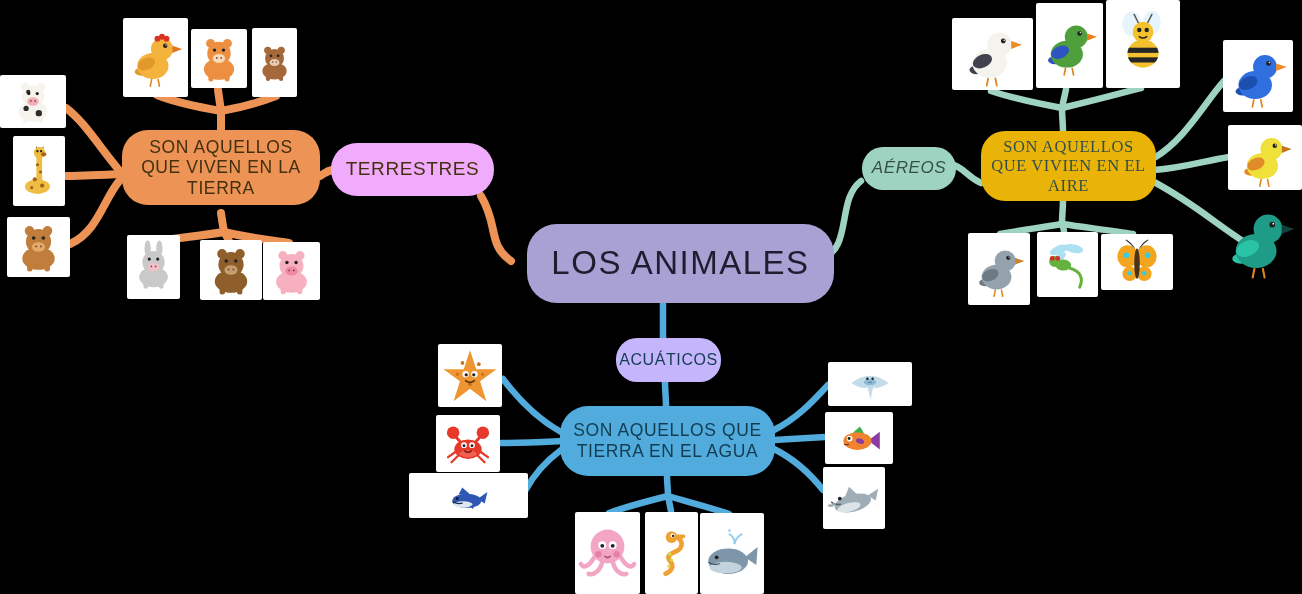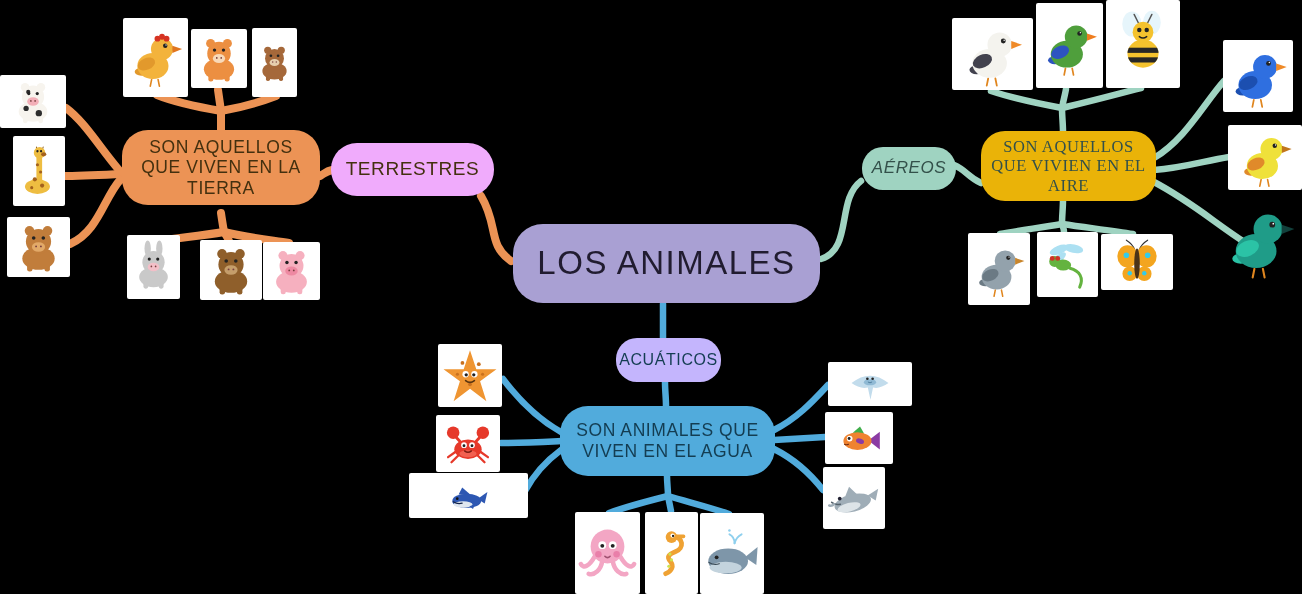--- a/index.html
+++ b/index.html
@@ -4,21 +4,21 @@
 <style>
   html,body{margin:0;padding:0}
   body{width:1302px;height:594px;background:#000;overflow:hidden;font-family:"Liberation Sans",sans-serif}
   .stage{position:relative;width:1302px;height:594px}
   .wires{position:absolute;left:0;top:0;z-index:1}
   .wires path{fill:none;stroke-linecap:round}
   .animal{position:absolute;background:#fff;display:flex;align-items:center;justify-content:center;z-index:2;border-radius:2px;overflow:hidden}
   .animal.nobg{background:transparent}
   .node{position:absolute;display:flex;align-items:center;justify-content:center;text-align:center;
         z-index:3;box-sizing:border-box;padding:2px 10px;line-height:1.18;letter-spacing:.6px;font-weight:400}
-  #node-central{left:513px;top:224px;width:307px;height:79px;border-radius:30px;font-size:33px;letter-spacing:1.5px}
+  #node-central{left:527px;top:224px;width:307px;height:79px;border-radius:30px;font-size:33px;letter-spacing:1.5px}
   #node-terrestres{left:331px;top:143px;width:163px;height:53px;border-radius:26px;font-size:19px}
   #node-terrestres-desc{left:122px;top:130px;width:198px;height:75px;border-radius:26px;font-size:17.5px}
   #node-aereos{left:862px;top:147px;width:94px;height:43px;border-radius:21px;font-size:17px}
   #node-aereos-desc{left:981px;top:131px;width:175px;height:70px;border-radius:24px;font-size:16.5px}
   #node-acuaticos{left:616px;top:338px;width:105px;height:44px;border-radius:21px;font-size:16px}
   #node-acuaticos-desc{left:560px;top:406px;width:215px;height:70px;border-radius:28px;font-size:17.5px}
 </style>
 </head>
 <body style="background: rgb(0, 0, 0);">
 
@@ -457,14 +457,14 @@
         </svg>
       </div>
     </div>
 
   <div class="node" id="node-terrestres-desc" style="background: rgb(236, 147, 85); color: rgb(67, 48, 15);">SON AQUELLOS QUE VIVEN EN LA TIERRA</div>
   <div class="node" id="node-terrestres" style="background: #f0abfc; color: rgb(67, 48, 15);">TERRESTRES</div>
   <div class="node" id="node-central" style="background: rgb(169, 160, 211); color: rgb(33, 28, 48);">LOS ANIMALES</div>
   <div class="node" id="node-aereos" style="background: rgb(159, 211, 193); color: rgb(51, 80, 74); font-style: italic;">AÉREOS</div>
   <div class="node" id="node-aereos-desc" style="background: #eab308; color: rgb(51, 80, 74); font-family: Liberation Serif, serif;">SON AQUELLOS QUE VIVIEN EN EL AIRE</div>
   <div class="node" id="node-acuaticos" style="background: #c4b5fd; color: rgb(20, 61, 82);">ACUÁTICOS</div>
-  <div class="node" id="node-acuaticos-desc" style="background: rgb(81, 171, 220); color: rgb(20, 61, 82);">SON ANIMALES QUE VIVEN EN EL AGUA</div>
+  <div class="node" id="node-acuaticos-desc" style="background: rgb(81, 171, 220); color: rgb(20, 61, 82);">SON AQUELLOS QUE TIERRA EN EL AGUA</div>
 </div>
 
 </body></html>

